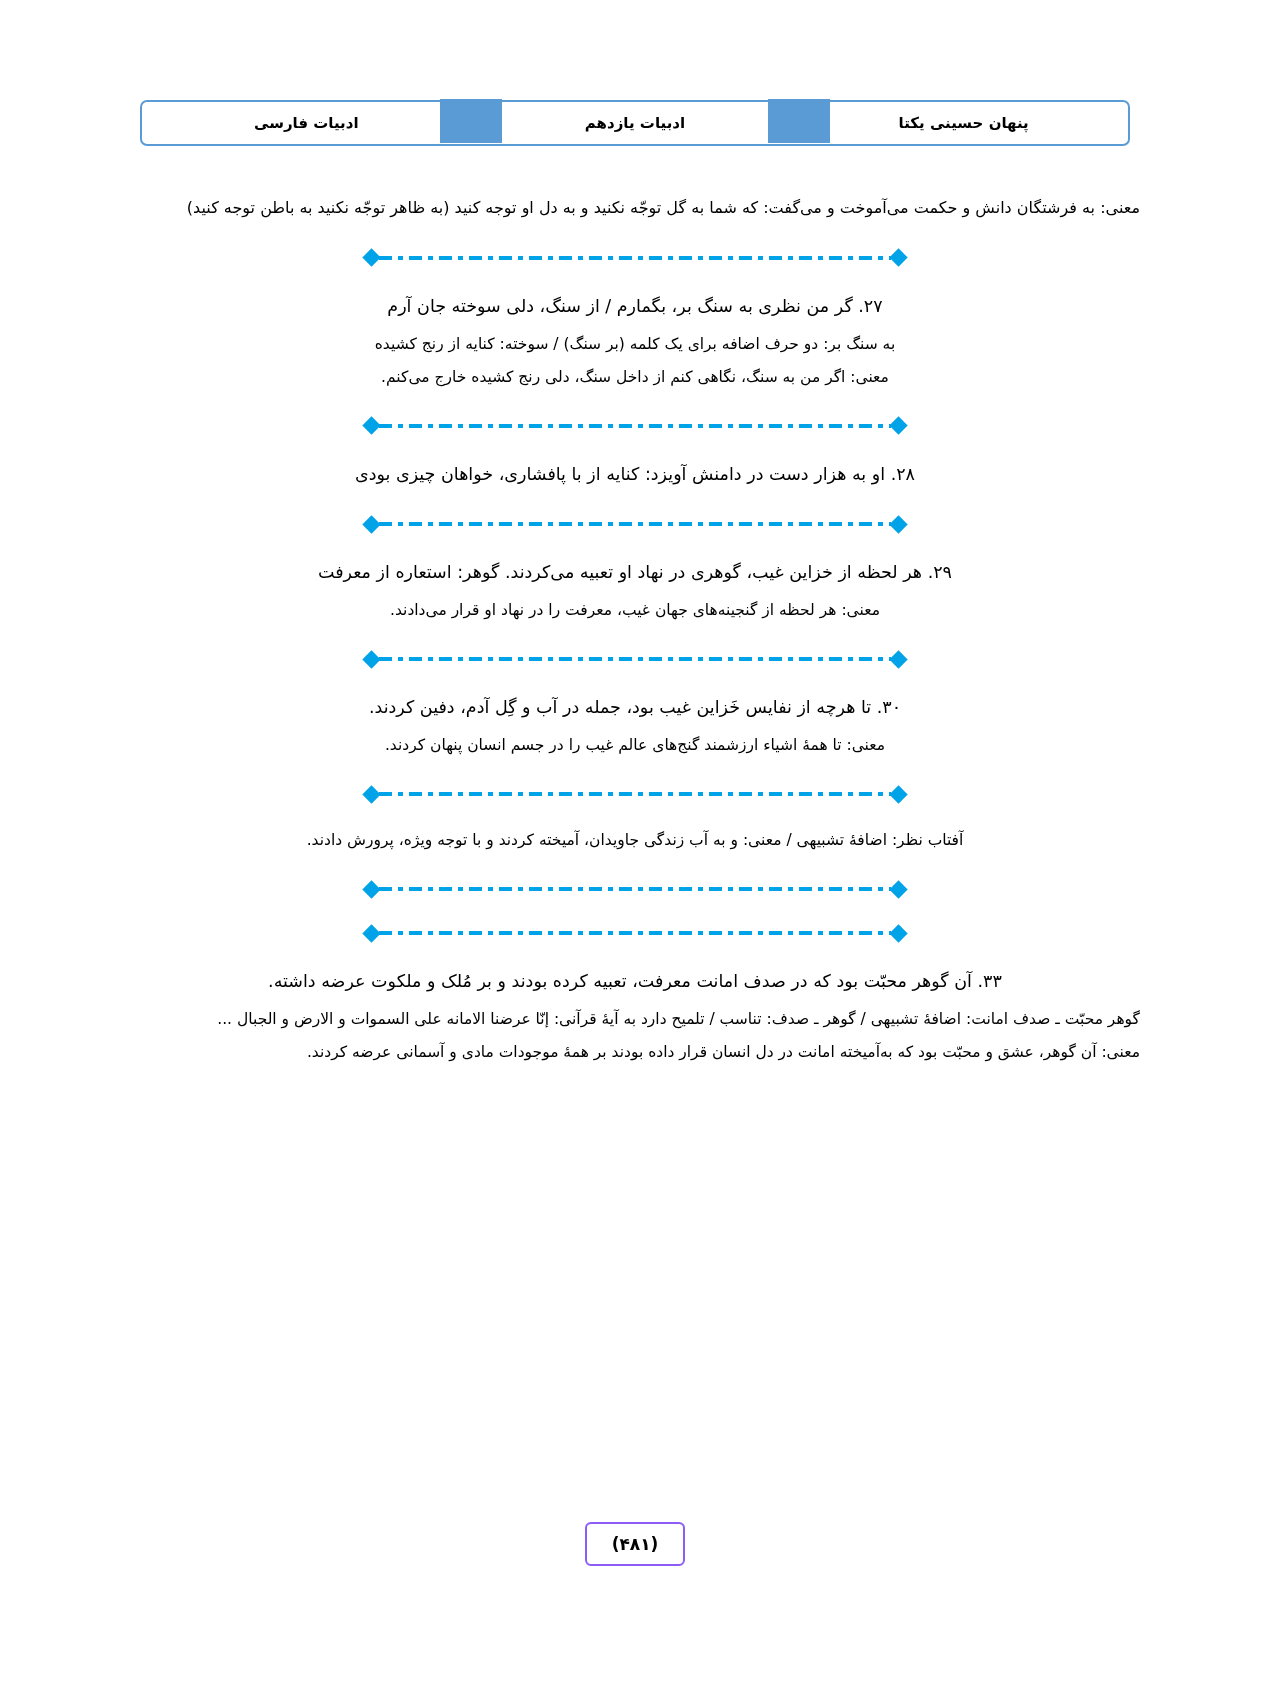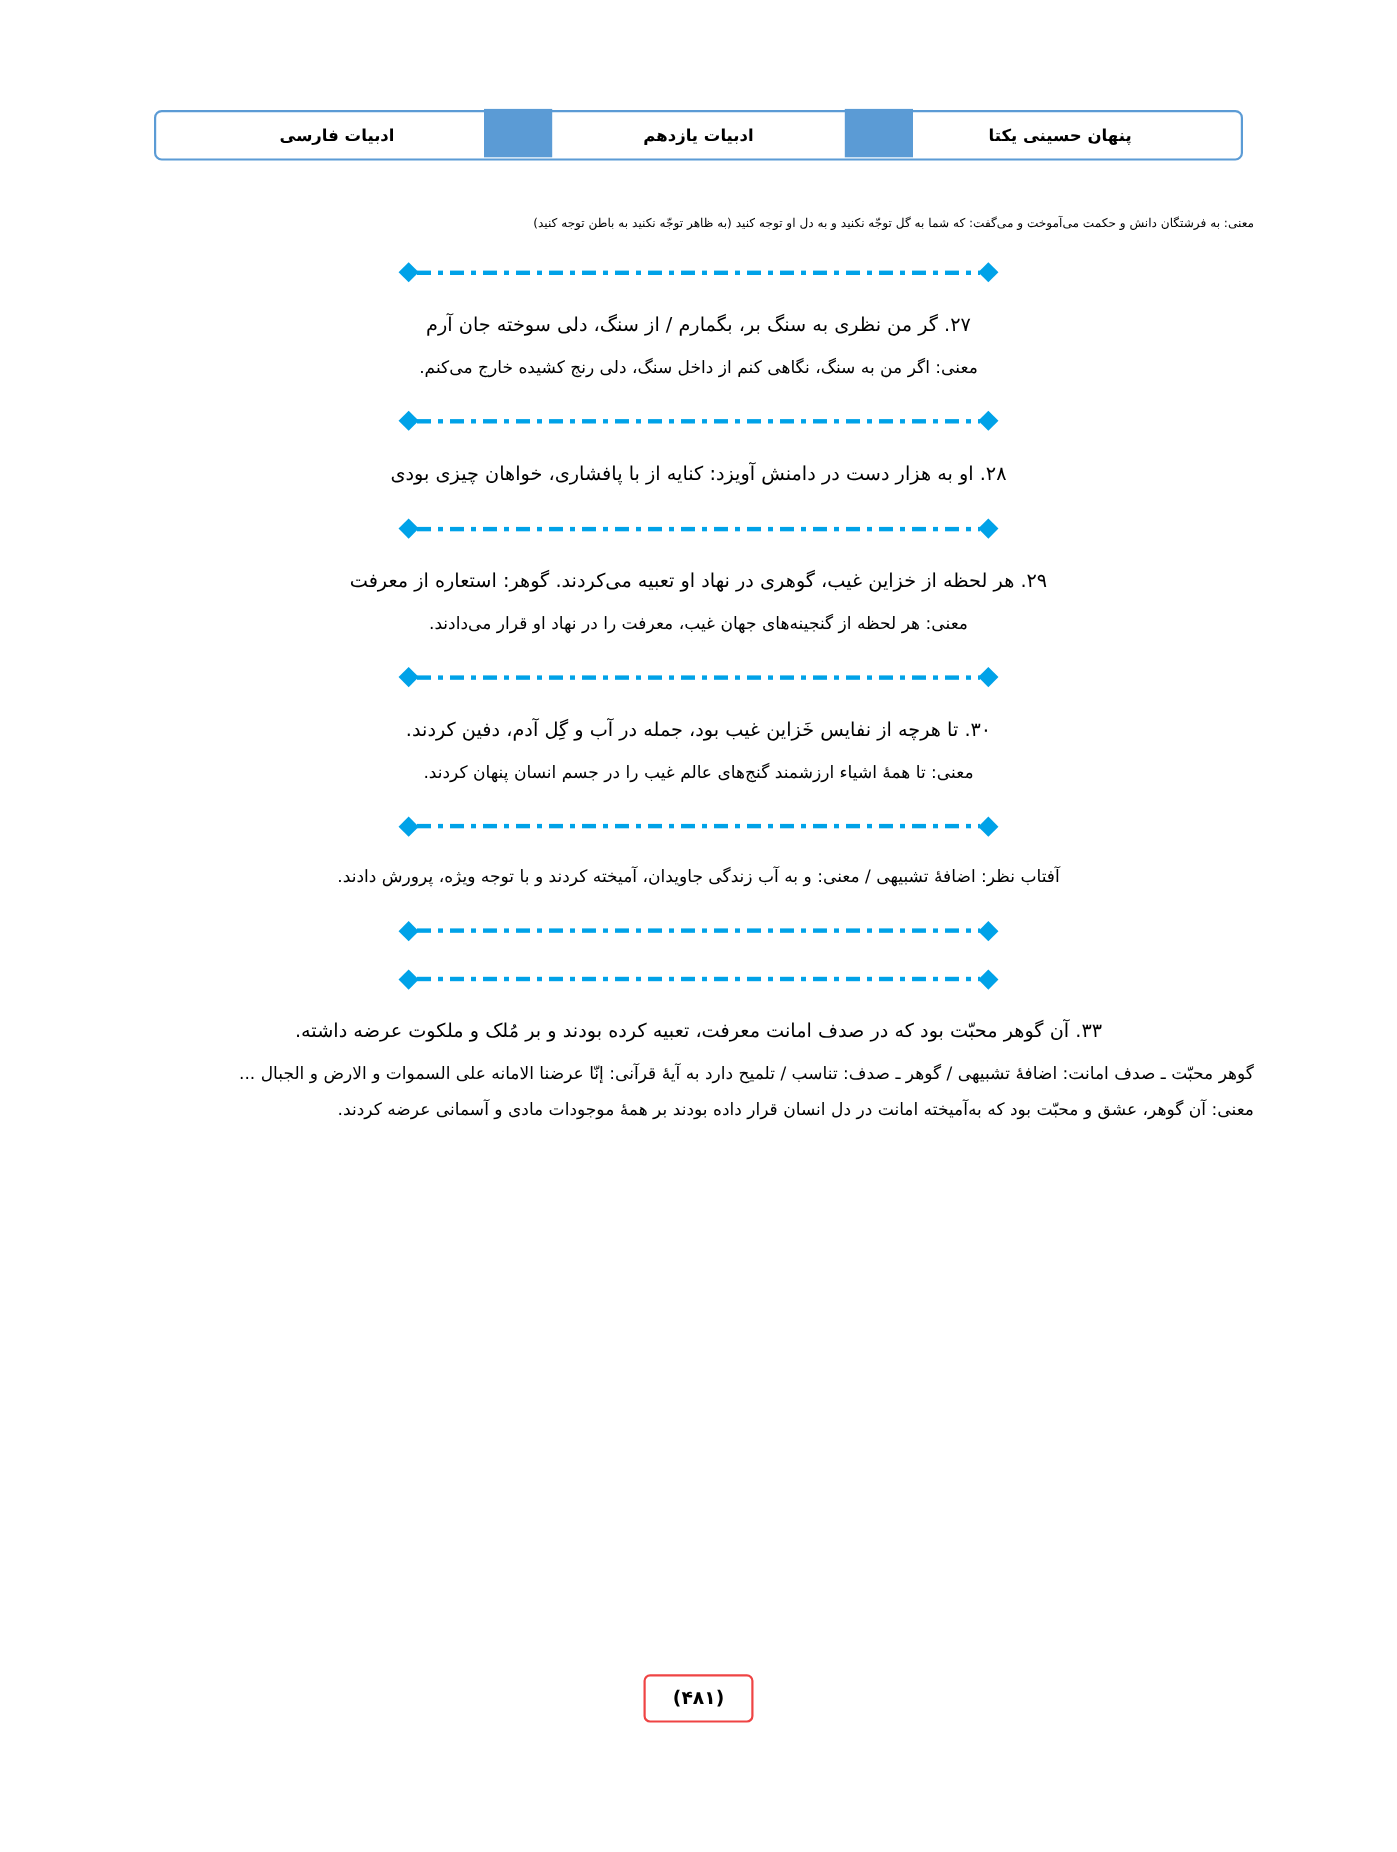--- a/index.html
+++ b/index.html
@@ -59,21 +59,21 @@
   }
   .header-tab.t1 { right: 33.33%; margin-right: -31px; }
   .header-tab.t2 { right: 66.66%; margin-right: -31px; }
 
   
   .content {
     padding: 0 130px;
     margin-top: 46px;
   }
   .para {
-    font-size: 11px;
+    font-size: 16px;
     line-height: 2.05;
     text-align: justify;
     text-align-last: right;
     margin: 0;
   }
   .verse {
     font-size: 17.5px;
     font-weight: 400;
     line-height: 1.95;
     text-align: center;
@@ -131,21 +131,21 @@
   
   .footer {
     position: absolute;
     bottom: 118px;
     left: 0;
     right: 0;
     display: flex;
     justify-content: center;
   }
   .page-num {
-    border: 2px solid #ef4444;
+    border: 2px solid #8b5cf6;
     border-radius: 6px;
     min-width: 96px;
     height: 40px;
     display: flex;
     align-items: center;
     justify-content: center;
     font-size: 17px;
     font-weight: 600;
     color: #000000;
     background: #ffffff;
@@ -172,20 +172,21 @@
 
     <div class="divider">
       <div class="line-row">
         <span class="diamond"></span>
         <span class="dashes"></span>
         <span class="diamond"></span>
       </div>
     </div>
     <div class="block">
       <p class="verse">۲۷. گر من نظری به سنگ بر، بگمارم / از سنگ، دلی سوخته جان آرم</p>
+      <p class="note center">به سنگ بر: دو حرف اضافه برای یک کلمه (بر سنگ) / سوخته: کنایه از رنج کشیده</p>
       <p class="note center">معنی: اگر من به سنگ، نگاهی کنم از داخل سنگ، دلی رنج کشیده خارج می‌کنم.</p>
     </div>
 
     <div class="divider">
       <div class="line-row">
         <span class="diamond"></span>
         <span class="dashes"></span>
         <span class="diamond"></span>
       </div>
     </div>

